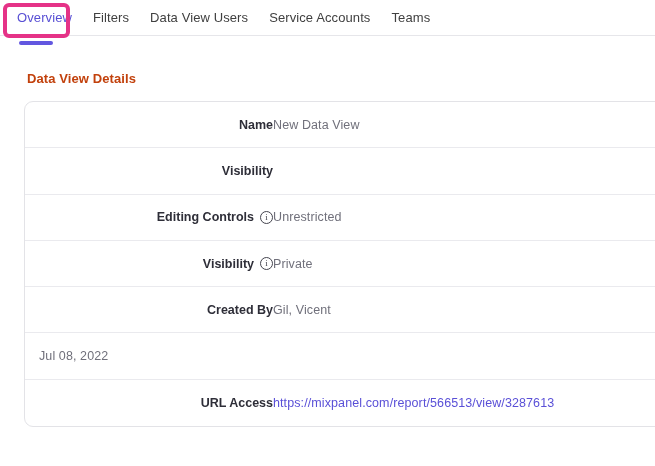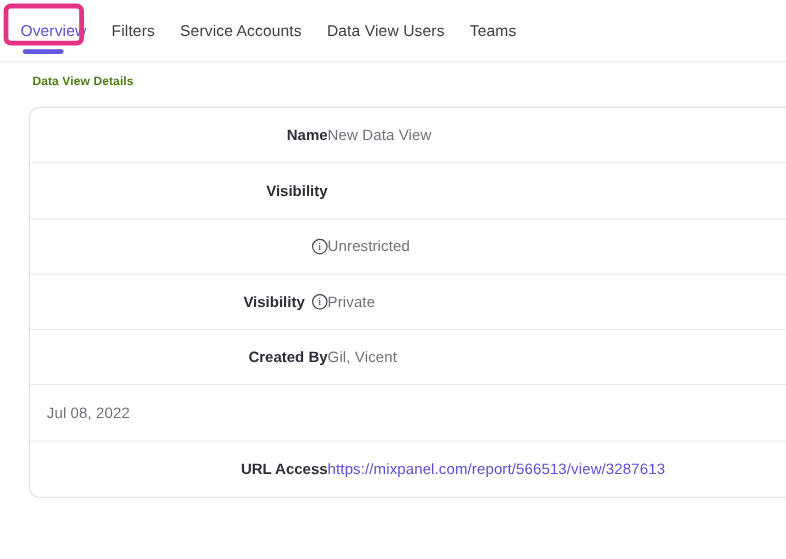--- a/index.html
+++ b/index.html
@@ -6,21 +6,21 @@
   html, body {
     width: 655px; height: 466px;
     background: #ffffff;
     overflow: hidden;
     font-family: "Liberation Sans", sans-serif;
     -webkit-font-smoothing: antialiased;
   }
   
   .tabbar {
     position: relative;
-    height: 52px;
+    height: 36px;
     display: flex;
     align-items: center;
     gap: 21px;
     padding-left: 17px;
     border-bottom: 1px solid #e6e6ea;
   }
   .tab {
     font-size: 13px;
     color: #404040;
     letter-spacing: 0.1px;
@@ -45,24 +45,24 @@
     left: 3px;
     top: 3px;
     width: 67px;
     height: 35px;
     border: 4px solid #e53287;
     border-radius: 6px;
     pointer-events: none;
   }
   
   .section-title {
-    margin: 11px 0 0 27px;
-    font-size: 10px;
+    margin: 35px 0 0 27px;
+    font-size: 13px;
     font-weight: 700;
-    color: #4d7c0f;
+    color: #c2410c;
     letter-spacing: 0.1px;
   }
   
   .card {
     margin-left: 24px;
     margin-top: 15px;
     width: 645px; 
     border: 1px solid #e3e3e7;
     border-radius: 9px;
     background: #ffffff;
@@ -116,22 +116,22 @@
     font-size: 12.5px;
     margin-top: 20px;
   }
 </style>
 </head>
 <body>
 
 <nav class="tabbar">
   <span class="tab active">Overview</span>
   <span class="tab">Filters</span>
+  <span class="tab">Data View Users</span>
   <span class="tab">Service Accounts</span>
-  <span class="tab">Data View Users</span>
   <span class="tab">Teams</span>
   <div class="tab-indicator"></div>
   <div class="annotation-box"></div>
 </nav>
 
 <h2 class="section-title">Data View Details</h2>
 
 <div class="card">
 
   <div class="row">
@@ -142,20 +142,21 @@
   </div>
 
   <div class="row">
     <div class="row-label">
       <span>Visibility</span>
     </div>
   </div>
 
   <div class="row">
     <div class="row-label">
+      <span>Editing Controls</span>
       <span class="info-icon">i</span>
     </div>
     <div class="row-value">Unrestricted</div>
   </div>
 
   <div class="row">
     <div class="row-label">
       <span>Visibility</span>
       <span class="info-icon">i</span>
     </div>

